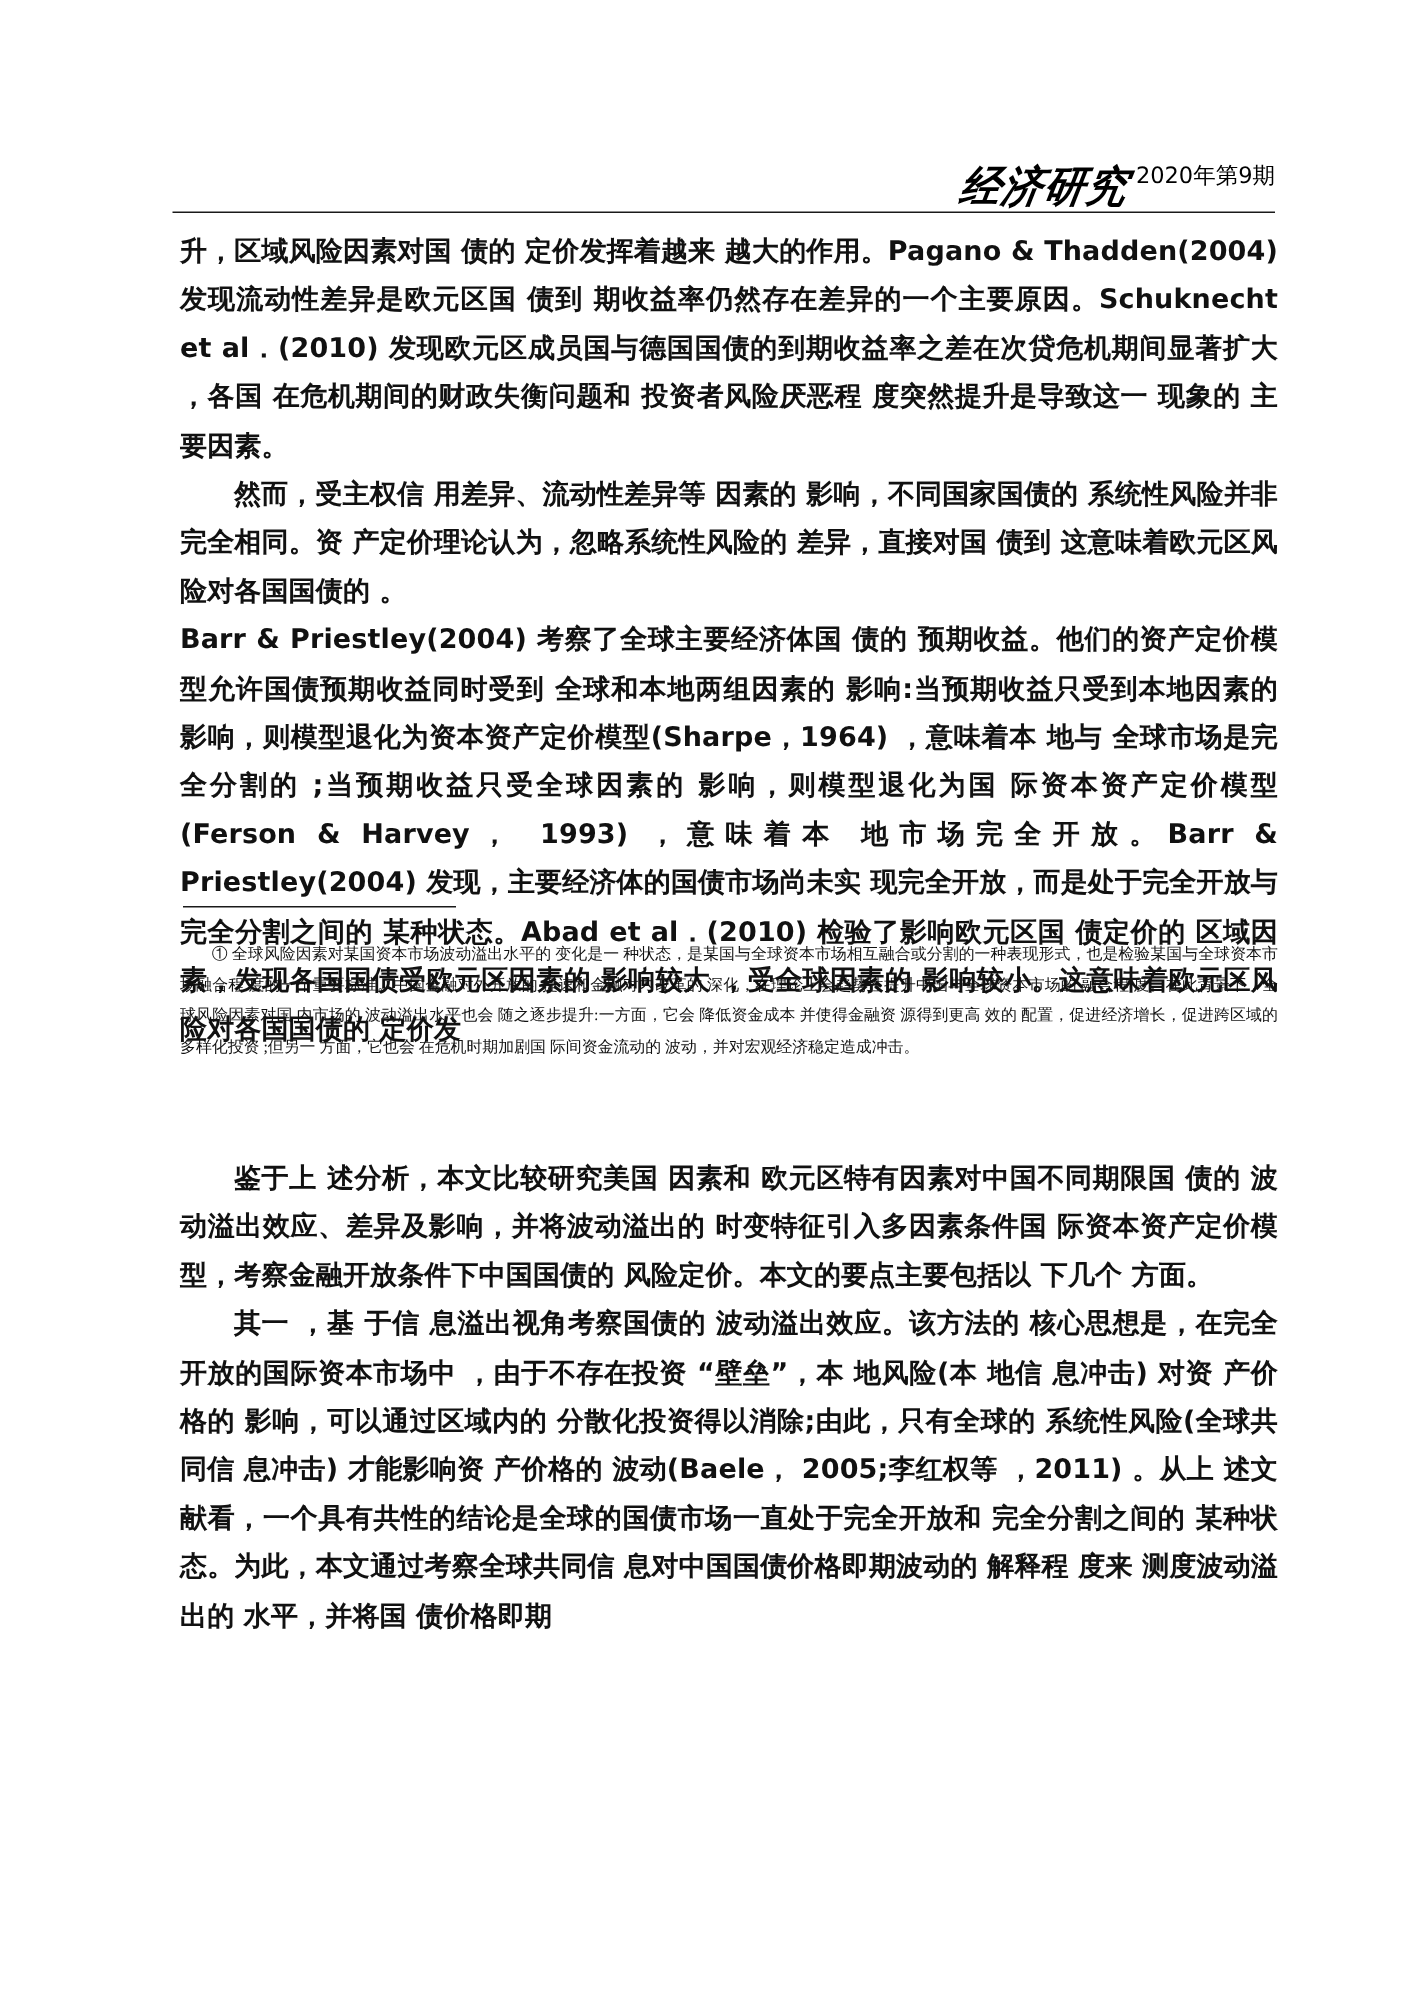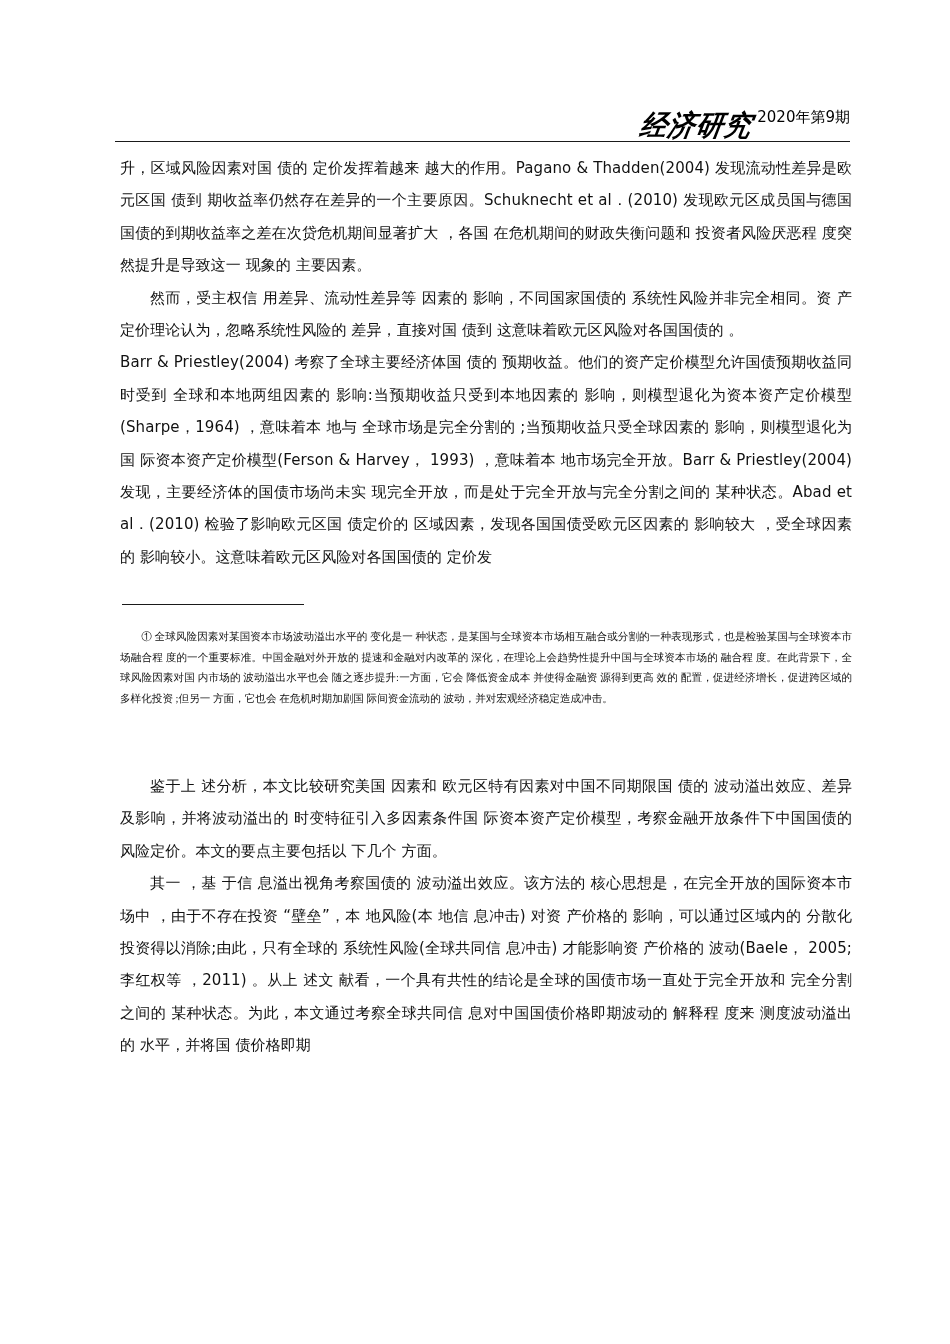--- a/index.html
+++ b/index.html
@@ -58,26 +58,27 @@
 
   
   .content {
     position: absolute;
     left: 120px;
     top: 152px;
     width: 732px;
   }
   p.para {
     margin: 0;
-    font-size: 15px;
+    font-size: 18px;
     line-height: 32.4px;
     text-align: justify;
     text-justify: inter-ideograph;
     letter-spacing: 0.1px;
     color: #111;
+    font-weight: bold;
   }
   p.indent {
     text-indent: 2em;
   }
 
   
   .footnote-zone {
     position: absolute;
     left: 120px;
     top: 604px;

